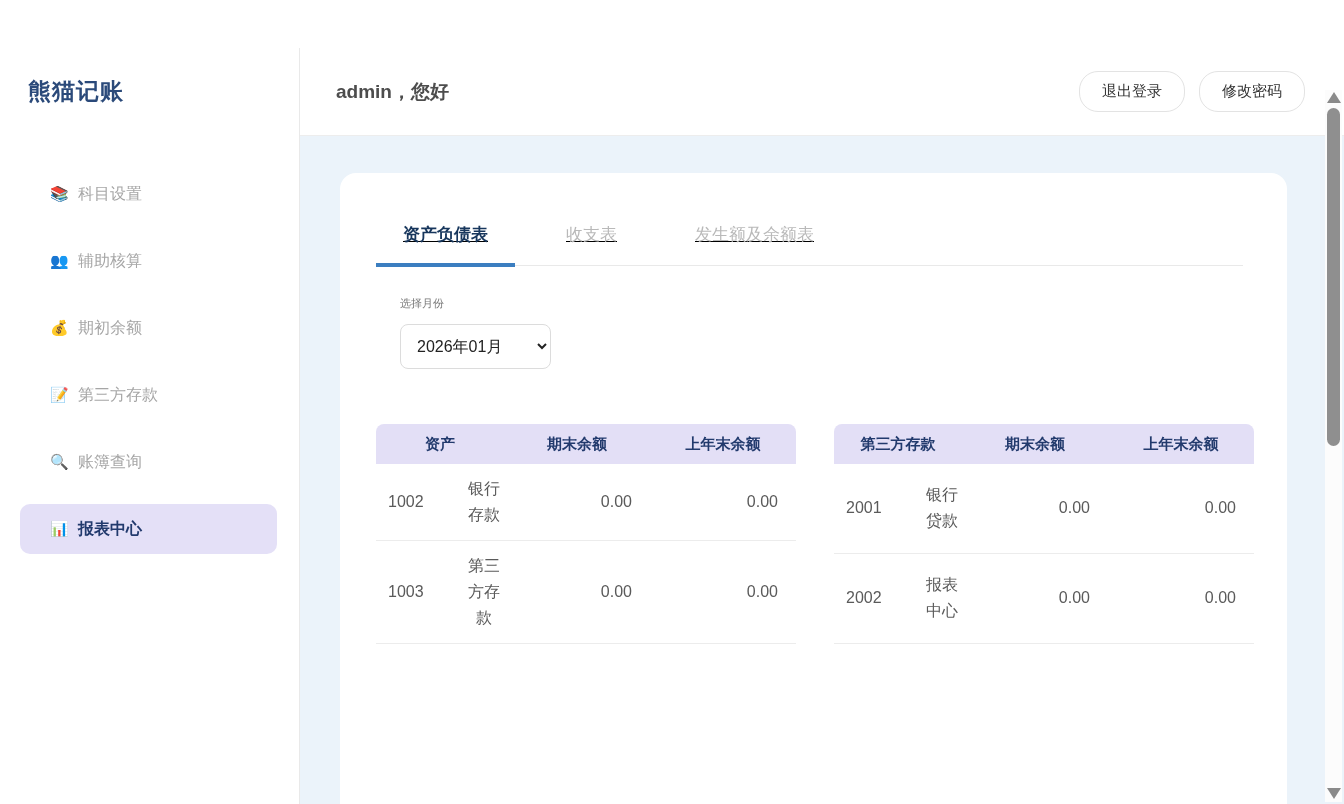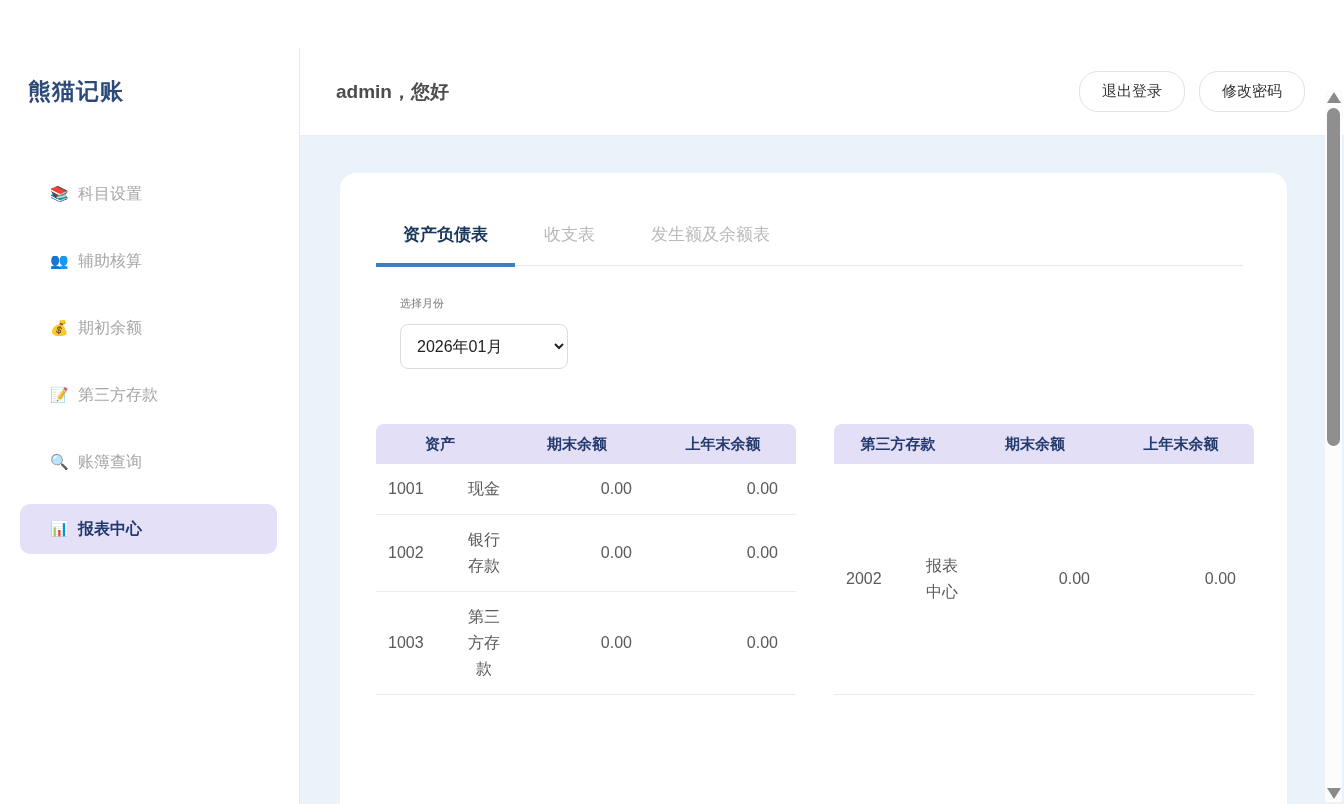--- a/index.html
+++ b/index.html
@@ -23,29 +23,29 @@
             display: flex; align-items: center; padding: 0 39px 0 36px; }
   .greeting { font-size: 19px; font-weight: bold; color: #4d4d4d; }
   .topbar-actions { margin-left: auto; display: flex; gap: 14px; }
   .pill-btn { background: #fff; border: 1px solid #e3e3e3; border-radius: 19px; padding: 10px 22px;
               font-size: 15px; color: #333; cursor: pointer; font-family: inherit; }
 
   .content { flex: 1; background: #ebf3fa; padding: 37px 57px 0 40px; overflow: hidden; }
   .card { background: #fff; border-radius: 16px; padding: 50px 44px 40px 36px; min-height: 1100px; }
 
   
-  .tabs { display: flex; gap: 2px; border-bottom: 1px solid #e9e9e9; }
+  .tabs { display: flex; gap: 24px; border-bottom: 1px solid #e9e9e9; text-decoration: underline; }
   .tab { padding: 0 27px 17px; font-size: 17px; color: #b9b9b9; border-bottom: 4px solid transparent;
          margin-bottom: -2px; cursor: pointer; }
   .tab.active { color: #17365c; font-weight: bold; border-bottom-color: #3b7ec0; }
 
   
   .filter { margin: 30px 0 0 24px; }
   .filter-label { font-size: 11px; color: #777; }
-  .month-select { display: block; margin-top: 13px; width: 168px; height: 45px; border: 1px solid #dcdcdc;
+  .month-select { display: block; margin-top: 13px; width: 151px; height: 45px; border: 1px solid #dcdcdc;
                   border-radius: 8px; font-size: 16px; color: #222; padding: 0 12px; background: #fff;
                   font-family: inherit; }
 
   
   .tables { display: flex; gap: 38px; margin-top: 55px; }
   table { width: 420px; border-collapse: collapse; table-layout: fixed; }
   thead th { background: #e3dff6; color: #223a6d; font-size: 15px; font-weight: bold;
              padding: 10px 6px; line-height: 20px; text-align: center; word-break: break-all; }
   thead th.group { padding: 10px 20px; }
   thead th:first-child { border-top-left-radius: 8px; }
@@ -137,26 +137,20 @@
               </colgroup>
             <thead>
               <tr>
                 <th class="group" colspan="2">资产</th>
                 <th>期末余额</th>
                 <th>上年末余额</th>
               </tr>
             </thead>
             <tbody>
               <tr>
-                <td class="code">1001</td>
-                <td class="name">现金</td>
-                <td class="num">0.00</td>
-                <td class="num">0.00</td>
-              </tr>
-              <tr>
                 <td class="code">1002</td>
                 <td class="name">银行存款</td>
                 <td class="num">0.00</td>
                 <td class="num">0.00</td>
               </tr>
               <tr>
                 <td class="code">1003</td>
                 <td class="name">第三方存款</td>
                 <td class="num">0.00</td>
                 <td class="num">0.00</td>
@@ -172,20 +166,26 @@
                 <col style="width:146px">
               </colgroup>
             <thead>
               <tr>
                 <th class="group" colspan="2">第三方存款</th>
                 <th>期末余额</th>
                 <th>上年末余额</th>
               </tr>
             </thead>
             <tbody>
+              <tr>
+                <td class="code">2001</td>
+                <td class="name">银行贷款</td>
+                <td class="num">0.00</td>
+                <td class="num">0.00</td>
+              </tr>
               <tr>
                 <td class="code">2002</td>
                 <td class="name">报表中心</td>
                 <td class="num">0.00</td>
                 <td class="num">0.00</td>
               </tr>
             </tbody>
           </table>
 
         </div>

